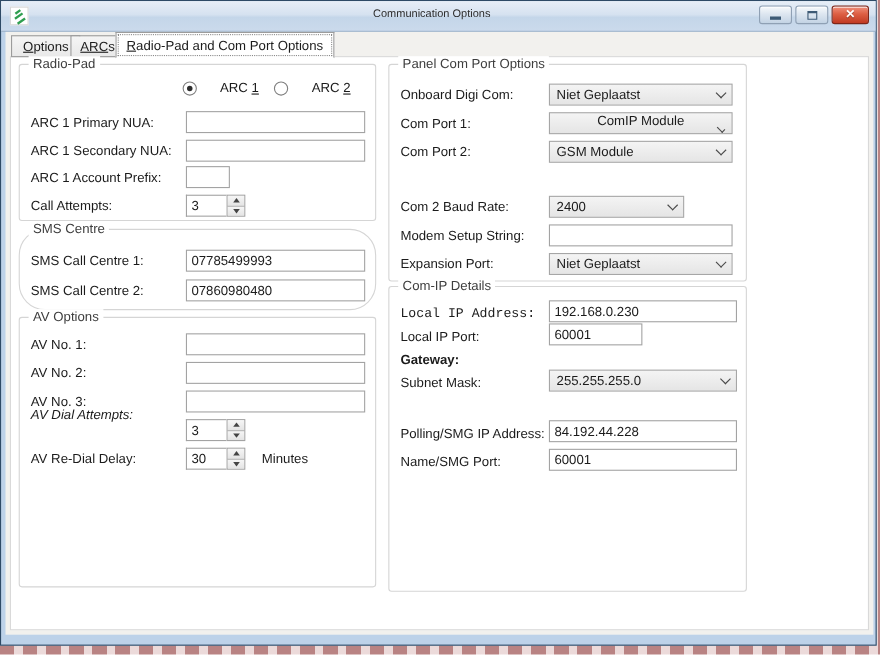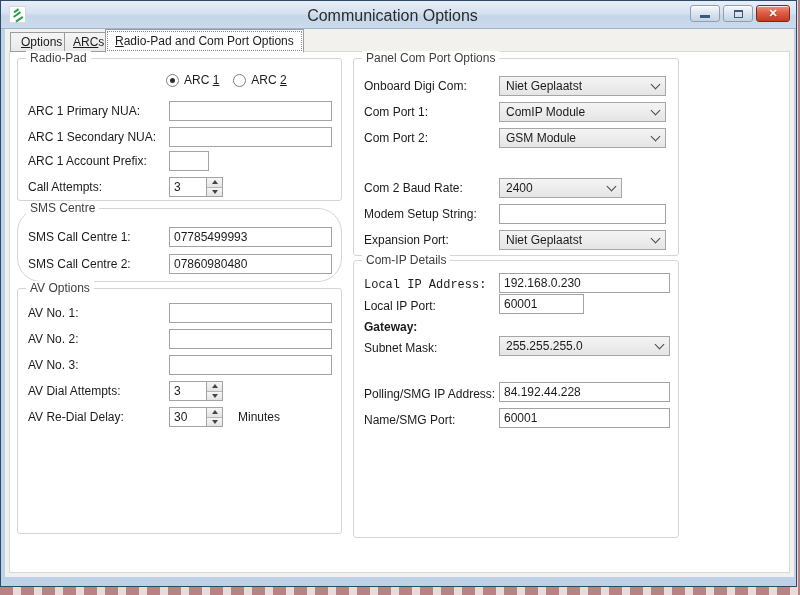--- a/index.html
+++ b/index.html
@@ -14,21 +14,21 @@
     border:1px solid #2e4a66; background:#bdd2e9;
   }
   
   #titlebar {
     position:absolute; left:0; top:0; right:0; height:28px;
     background:linear-gradient(180deg,#e7eef7 0%,#d6e2f0 45%,#c4d6e9 55%,#cbdaec 100%);
     border-bottom:1px solid #9fb4ca;
   }
   #apptitle {
     position:absolute; left:0; right:12px; top:6px; text-align:center;
-    font-size:16px; color:#2b2b2b;
+    font-size:10px; color:#2b2b2b;
   }
   #appicon { position:absolute; left:8px; top:5px; width:17px; height:17px; background:#ffffff; border:1px solid #d8d8d8; }
   .winbtns { position:absolute; top:4px; right:6px; display:flex; gap:3px; }
   .winbtn {
     width:30px; height:17px; border-radius:3px; border:1px solid #8fa0b4;
     background:linear-gradient(180deg,#f8fafc,#dde6f0 45%,#c3d3e4);
     display:flex; align-items:center; justify-content:center;
     box-shadow:inset 0 1px 0 rgba(255,255,255,.8); cursor:default;
   }
   .winbtn.close {
@@ -75,21 +75,21 @@
   .numfield {
     width:37px; height:20px; border:1px solid #a3a3a3; border-right:none; background:#fff;
     font-family:"Liberation Sans", sans-serif; font-size:12px; color:#1b1b1b; padding:1px 4px; outline:none;
   }
   .spin { width:17px; height:20px; border:1px solid #a3a3a3; display:flex; flex-direction:column; background:#efefef; }
   .spinbtn { flex:1; display:flex; align-items:center; justify-content:center; border:none; background:linear-gradient(180deg,#f6f6f6,#e4e4e4); padding:0; cursor:default; }
   .spinbtn + .spinbtn { border-top:1px solid #b5b5b5; }
   .arr-up { width:0; height:0; border-left:3px solid transparent; border-right:3px solid transparent; border-bottom:4px solid #444; }
   .arr-dn { width:0; height:0; border-left:3px solid transparent; border-right:3px solid transparent; border-top:4px solid #444; }
   
-  .radio-item { display:flex; align-items:center; gap:5px; font-size:12px; color:#1b1b1b; cursor:default; }
+  .radio-item { display:flex; align-items:center; gap:21px; font-size:12px; color:#1b1b1b; cursor:default; }
   .radio { width:13px; height:13px; border:1px solid #7f7f7f; border-radius:50%; background:#fff; position:relative; }
   .radio.sel::after { content:""; position:absolute; left:3px; top:3px; width:5px; height:5px; border-radius:50%; background:#2d2d2d; }
 </style>
 </head>
 <body>
 
 <div id="window">
 
   <div id="titlebar">
     <div id="appicon">
@@ -178,21 +178,21 @@
 
     <span class="flabel" style="left:10px; top:16px;">AV No. 1:</span>
     <input class="tfield" style="left: 151px; top: 14px; width: 163px;" value="">
 
     <span class="flabel" style="left:10px; top:42px;">AV No. 2:</span>
     <input class="tfield" style="left: 151px; top: 40px; width: 163px;" value="">
 
     <span class="flabel" style="left:10px; top:68px;">AV No. 3:</span>
     <input class="tfield" style="left: 151px; top: 66px; width: 163px;" value="">
 
-    <span class="flabel" style="left:10px; top:94px;">AV Dial Attempts:</span>
+    <span class="flabel" style="left:10px; top:80px;font-style:italic;">AV Dial Attempts:</span>
     <div class="numwrap" style="left:151px; top:92px;">
       <input class="numfield" value="3" style="">
       <span class="spin">
         <button class="spinbtn">
             <span class="arr-up"></span>
           </button>
         <button class="spinbtn">
             <span class="arr-dn"></span>
           </button>
       </span>
@@ -216,21 +216,21 @@
   <div class="group" style="left:352px; top:57px; width:326px; height:198px;">
     <span class="gtitle">Panel Com Port Options</span>
 
     <span class="flabel" style="left:10px; top:19px;">Onboard Digi Com:</span>
     <div class="combo" style="left:145px; top:17px; width:167px;">
       <span>Niet Geplaatst</span>
         <span class="chev"></span>
     </div>
 
     <span class="flabel" style="left:10px; top:45px;">Com Port 1:</span>
-    <div class="combo" style="left:145px; top:43px; width:167px;">
+    <div class="combo" style="left:145px; top:43px; width:167px;flex-direction:column;">
       <span>ComIP Module</span>
         <span class="chev"></span>
     </div>
 
     <span class="flabel" style="left:10px; top:71px;">Com Port 2:</span>
     <div class="combo" style="left:145px; top:69px; width:167px;">
       <span>GSM Module</span>
         <span class="chev"></span>
     </div>
 

